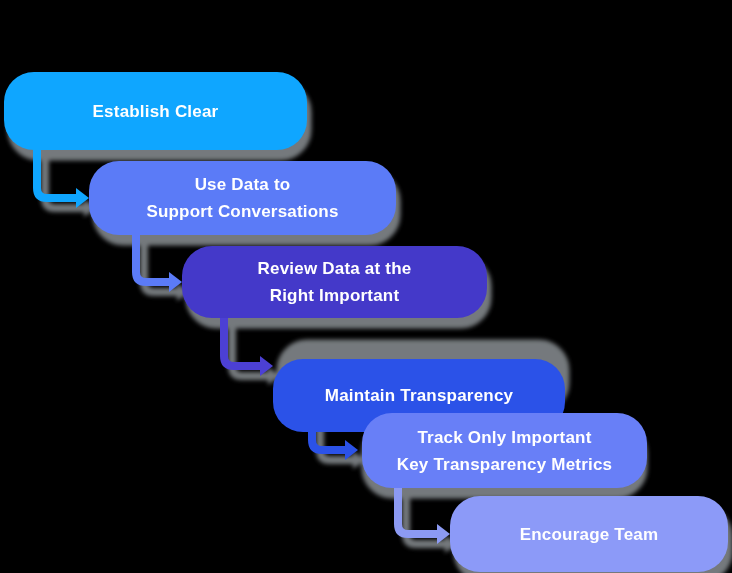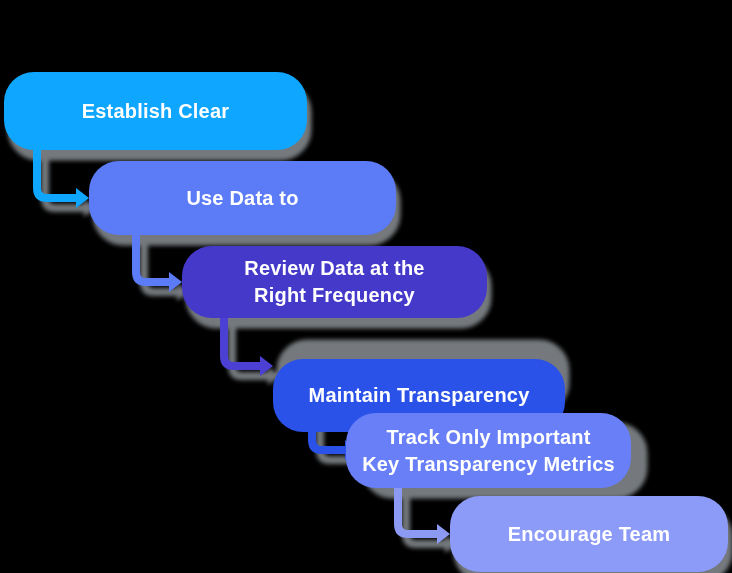--- a/index.html
+++ b/index.html
@@ -5,28 +5,28 @@
   html,body{margin:0;padding:0;background:#000;}
   .stage{
     position:relative;width:732px;height:573px;overflow:hidden;
     background:#000;
     font-family:"Liberation Sans",sans-serif;
   }
   svg.layer{position:absolute;left:0;top:0;width:732px;height:573px;display:block;}
   .box{
     position:absolute;border-radius:30px;
     display:flex;flex-direction:column;align-items:center;justify-content:center;
-    color:#ffffff;font-weight:700;font-size:20px;line-height:27px;
+    color:#ffffff;font-weight:700;font-size:17px;line-height:27px;
     text-align:center;letter-spacing:.2px;
   }
   .s1{left:4px;  top:72px;  width:303px;height:78px;}
   .s2{left:89px; top:161px; width:307px;height:74px;}
   .s3{left:182px;top:246px; width:305px;height:72px;}
   .s4{left:273px;top:330px; width:292px;height:73px;}
-  .s5{left:346px;top:413px; width:285px;height:75px;}
+  .s5{left:362px;top:413px; width:285px;height:75px;}
   .s6{left:450px;top:496px; width:278px;height:76px;align-items:center;}
 </style>
 </head>
 <body>
 
 <div class="stage" style="background: rgb(0, 0, 0);">
 
   <svg class="layer" viewBox="0 0 732 573">
     <defs>
       <filter id="softblur" x="-20%" y="-20%" width="140%" height="140%">
@@ -69,24 +69,25 @@
       <path d="M398 484 V524 Q398 534 408 534 H438" fill="none" stroke-width="8" stroke="#8c9af3"></path>
       <polygon points="437,524 437,544 450,534" stroke="none" fill="#8c9af3"></polygon>
     </g>
   </svg>
 
   <div class="box s1" style="background: rgb(15, 166, 255);">
     <span>Establish Clear</span>
   </div>
   <div class="box s2" style="background: rgb(91, 123, 247); text-align: right;">
     <span>Use Data to</span>
+    <span>Support Conversations</span>
   </div>
   <div class="box s3" style="background: rgb(68, 57, 201);">
     <span>Review Data at the</span>
-    <span>Right Frequency</span>
+    <span>Right Important</span>
   </div>
   <div class="box s4" style="background: rgb(43, 82, 232); margin-top: 29px;">
     <span>Maintain Transparency</span>
   </div>
   <div class="box s5" style="background: rgb(104, 127, 247);">
     <span>Track Only Important</span>
     <span>Key Transparency Metrics</span>
   </div>
   <div class="box s6" style="background: rgb(140, 154, 248);">
     <span>Encourage Team</span>

